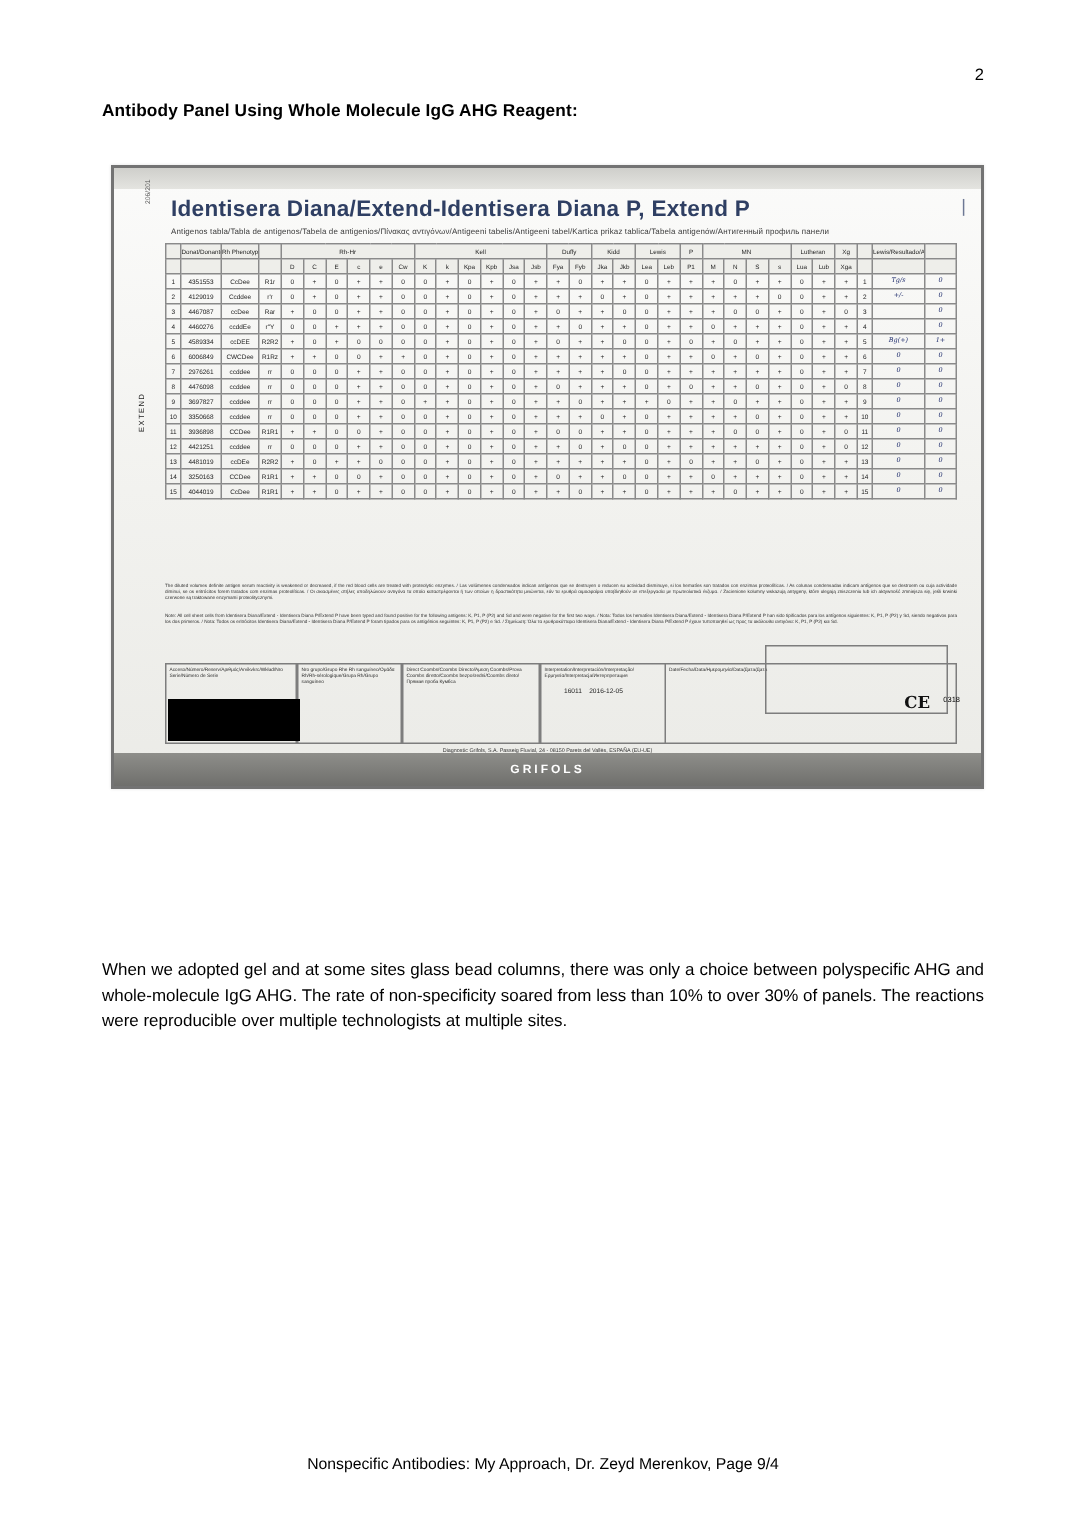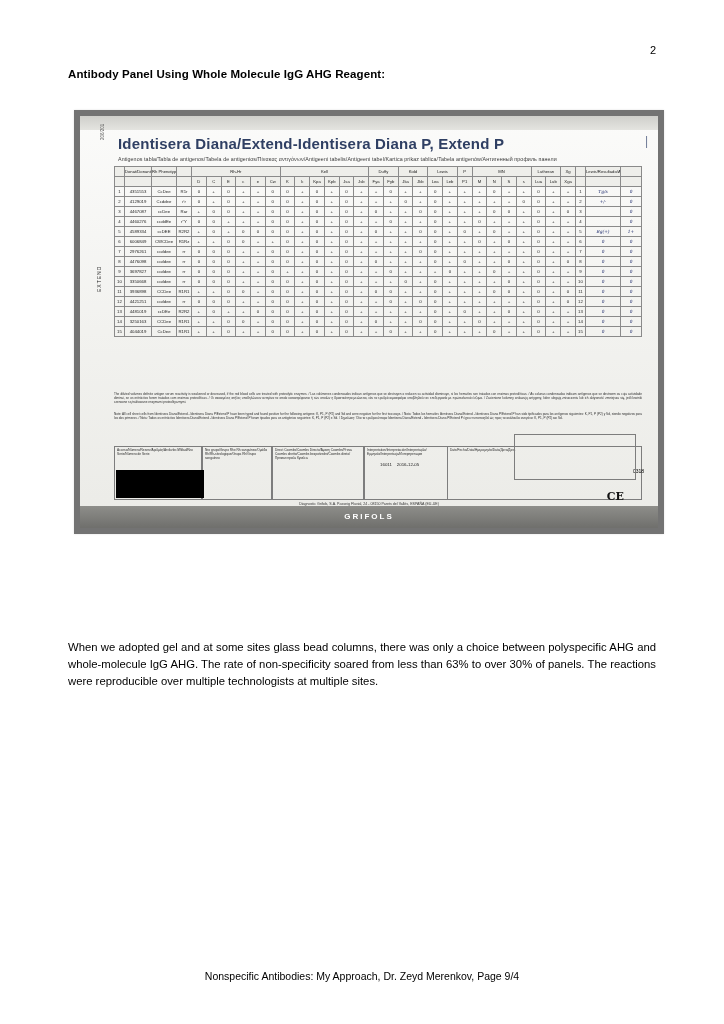--- a/index.html
+++ b/index.html
@@ -39,21 +39,21 @@
     text-align: right;
   }
   
   .scan {
     position: absolute;
     top: 110px;
     left: 74px;
     width: 578px;
     height: 412px;
     background: #f3f3f1;
-    border: 6px solid #737373;
+    border: 2px solid #737373;
     overflow: hidden;
     box-shadow: 0 0 2px rgba(0,0,0,0.12);
   }
   .scan-inner {
     position: absolute;
     inset: 0;
     background:
       linear-gradient(180deg, #fbfbfa 0%, #f2f2ef 52%, #ebebe7 100%);
   }
   .scan-band-top {
@@ -204,21 +204,20 @@
     color: #222;
   }
   .ce-mark {
     position: absolute;
     right: 34px;
     top: 350px;
     font-size: 11px;
     font-weight: bold;
     color: #111;
     font-family: "DejaVu Serif", serif;
-    margin-top: 24px;
   }
   .ce-num {
     position: absolute;
     right: 14px;
     top: 352px;
     font-size: 5px;
   }
   .maker {
     position: absolute;
     left: 0; right: 0;
@@ -884,17 +883,17 @@
     <div class="ce-mark">CE</div>
     <div class="ce-num">0318</div>
 
     <div class="sig-box"></div>
 
     <div class="maker">Diagnostic Grifols, S.A. Passeig Fluvial, 24 - 08150 Parets del Vallès, ESPAÑA (EU-UE)</div>
 
     <div class="scan-band-bottom">GRIFOLS</div>
   </div>
 
-  <p class="para p2">When we adopted gel and at some sites glass bead columns, there was only a choice between polyspecific AHG and whole-molecule IgG AHG.  The rate of non-specificity soared from less than 63% to over 30% of panels.  The reactions were reproducible over multiple technologists at multiple sites.</p>
+  <p class="para p2">When we adopted gel and at some sites glass bead columns, there was only a choice between polyspecific AHG and whole-molecule IgG AHG.  The rate of non-specificity soared from less than 10% to over 30% of panels.  The reactions were reproducible over multiple technologists at multiple sites.</p>
 
   <div class="footer">Nonspecific Antibodies:  My Approach, Dr. Zeyd Merenkov, Page 9/4</div>
 
 </div>
 
 </body></html>

